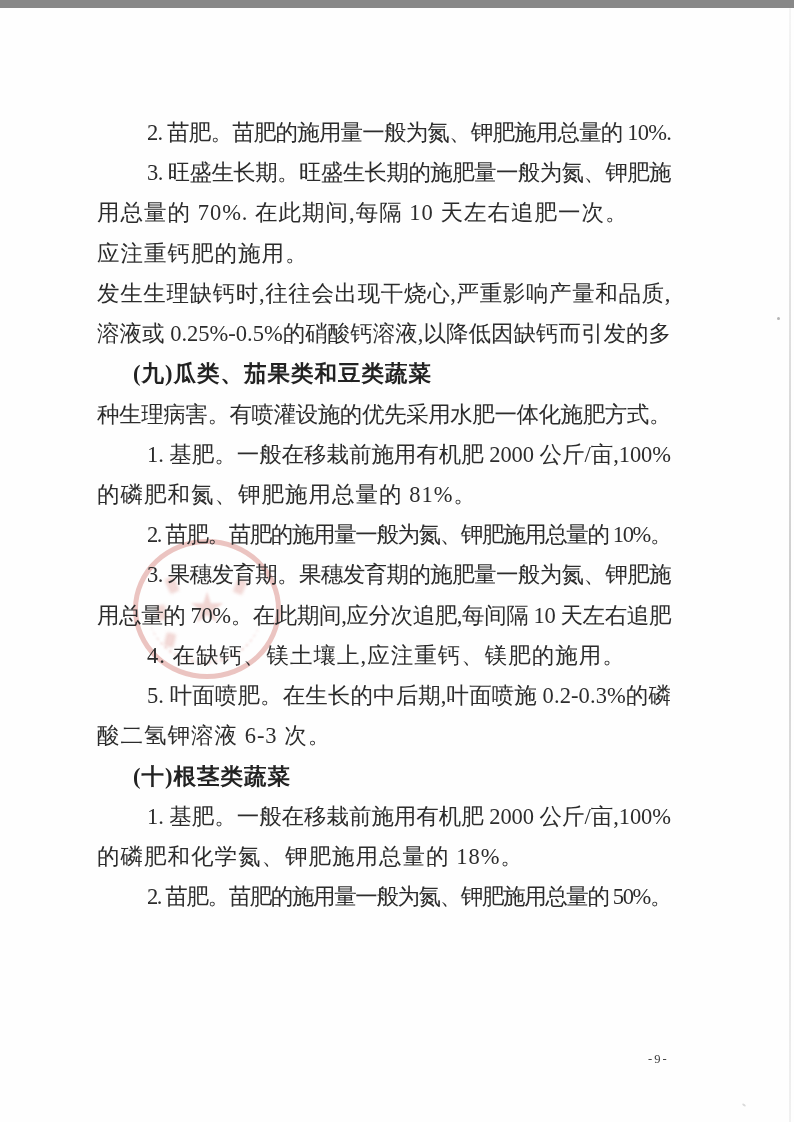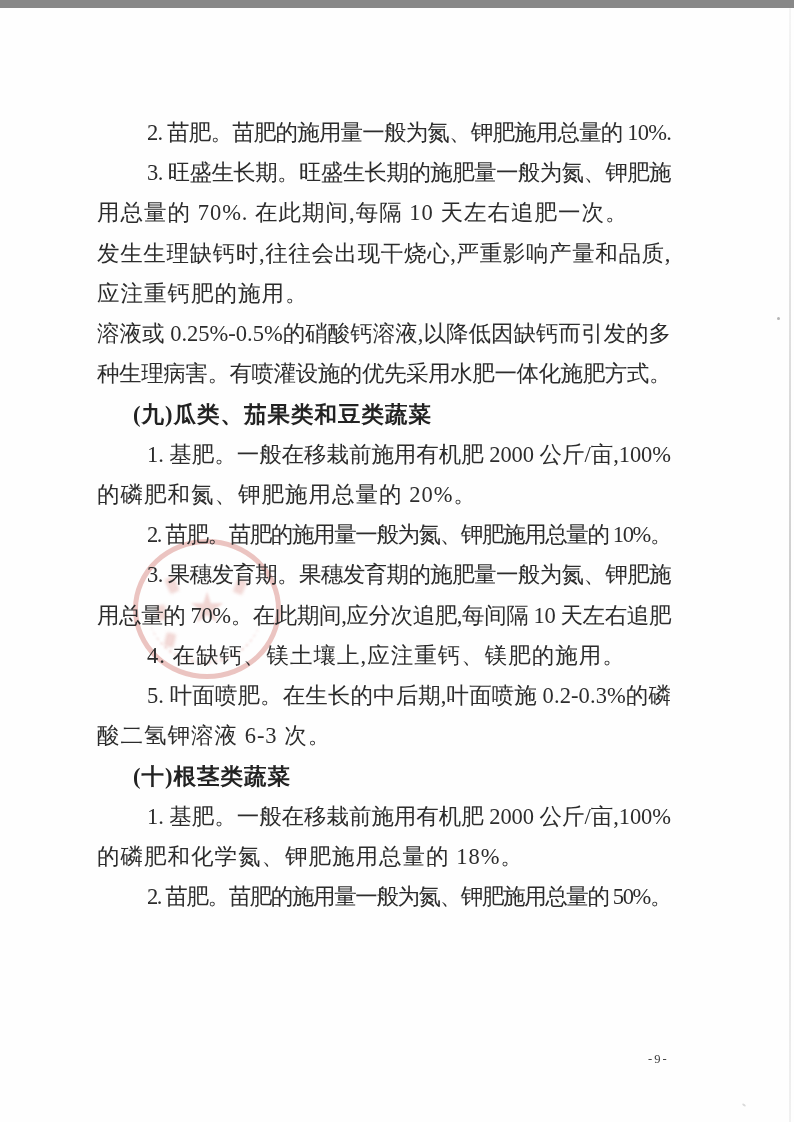--- a/index.html
+++ b/index.html
@@ -102,27 +102,27 @@
     <div class="seal-blob" style="left:34px;top:38px;width:10px;height:16px;transform:rotate(-24deg);"></div>
     <div class="seal-blob" style="left:24px;top:66px;width:9px;height:15px;transform:rotate(-8deg);"></div>
     <div class="seal-blob" style="left:32px;top:94px;width:10px;height:14px;transform:rotate(14deg);"></div>
     <div class="seal-blob" style="left:102px;top:40px;width:10px;height:15px;transform:rotate(22deg);"></div>
   </div>
 
   <div class="text-block" id="text-block">
       <div class="line item fill" style="letter-spacing: -0.810345px;"><span>2. 苗肥。苗肥的施用量一般为氮、钾肥施用总量的 10%.</span></div>
       <div class="line item fill" style="letter-spacing: -0.615385px; text-align: right;"><span>3. 旺盛生长期。旺盛生长期的施肥量一般为氮、钾肥施</span></div>
       <div class="line cont">用总量的 70%. 在此期间,每隔 10 天左右追肥一次。</div>
+      <div class="line cont">应注重钙肥的施用。</div>
       <div class="line cont fill" style="letter-spacing: 0.634259px;"><span>发生生理缺钙时,往往会出现干烧心,严重影响产量和品质,</span></div>
-      <div class="line cont">应注重钙肥的施用。</div>
       <div class="line cont fill" style="letter-spacing: 0.00830078px;"><span>溶液或 0.25%-0.5%的硝酸钙溶液,以降低因缺钙而引发的多</span></div>
+      <div class="line heading">(九)瓜类、茄果类和豆类蔬菜</div>
       <div class="line cont fill" style="letter-spacing: -0.423077px;"><span>种生理病害。有喷灌设施的优先采用水肥一体化施肥方式。</span></div>
-      <div class="line heading">(九)瓜类、茄果类和豆类蔬菜</div>
       <div class="line item fill" style="letter-spacing: -0.0507812px;"><span>1. 基肥。一般在移栽前施用有机肥 2000 公斤/亩,100%</span></div>
-      <div class="line cont">的磷肥和氮、钾肥施用总量的 20%。</div>
+      <div class="line cont">的磷肥和氮、钾肥施用总量的 81%。</div>
       <div class="line item fill" style="letter-spacing: -1.39224px;"><span>2. 苗肥。苗肥的施用量一般为氮、钾肥施用总量的 10%。</span></div>
       <div class="line item fill" style="letter-spacing: -0.615385px;"><span>3. 果穗发育期。果穗发育期的施肥量一般为氮、钾肥施</span></div>
       <div class="line cont fill" style="letter-spacing: -0.402344px;"><span>用总量的 70%。在此期间,应分次追肥,每间隔 10 天左右追肥</span></div>
       <div class="line item">4. 在缺钙、镁土壤上,应注重钙、镁肥的施用。</div>
       <div class="line item fill" style="letter-spacing: 0.0887097px;"><span>5. 叶面喷肥。在生长的中后期,叶面喷施 0.2-0.3%的磷</span></div>
       <div class="line cont">酸二氢钾溶液 6-3 次。</div>
       <div class="line heading">(十)根茎类蔬菜</div>
       <div class="line item fill" style="letter-spacing: -0.0507812px;"><span>1. 基肥。一般在移栽前施用有机肥 2000 公斤/亩,100%</span></div>
       <div class="line cont">的磷肥和化学氮、钾肥施用总量的 18%。</div>
       <div class="line item fill" style="letter-spacing: -1.39224px;"><span>2. 苗肥。苗肥的施用量一般为氮、钾肥施用总量的 50%。</span></div>

